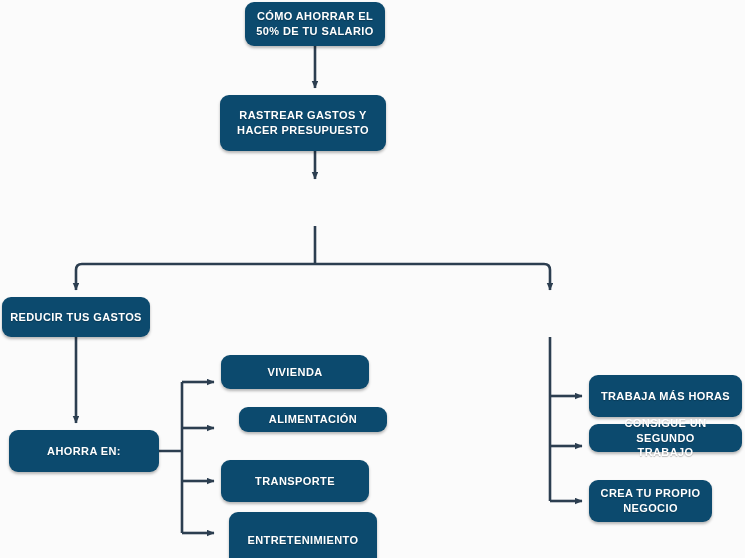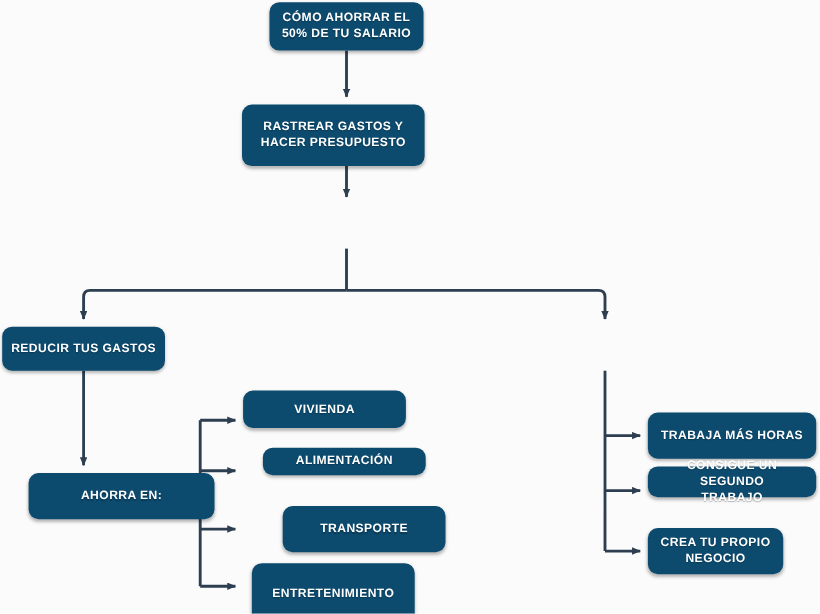--- a/index.html
+++ b/index.html
@@ -95,33 +95,33 @@
     <span>RASTREAR GASTOS Y
 HACER PRESUPUESTO</span>
   </div>
 
 
   <div class="node" style="left:2px; top:297px; width:148px; height:40px;">
     <span>REDUCIR TUS GASTOS</span>
   </div>
 
 
-  <div class="node" style="left:26px; top:430px; width:169px; height:42px;">
+  <div class="node" style="left:9px; top:430px; width:150px; height:42px;">
     <span>AHORRA EN:</span>
   </div>
 
   <div class="node" style="left:221px; top:355px; width:148px; height:34px;">
     <span>VIVIENDA</span>
   </div>
 
   <div class="node" style="left:221px; top:407px; width:148px; height:25px;margin-left:18px;">
     <span>ALIMENTACIÓN</span>
   </div>
 
-  <div class="node" style="left:221px; top:460px; width:148px; height:42px;margin-left:36px;">
+  <div class="node" style="left:221px; top:460px; width:148px; height:42px;">
     <span>TRANSPORTE</span>
   </div>
 
   <div class="node" style="left:229px; top:512px; width:148px; height:56px;">
     <span>ENTRETENIMIENTO</span>
   </div>
 
   <div class="node" style="left:589px; top:375px; width:153px; height:42px;">
     <span>TRABAJA MÁS HORAS</span>
   </div>

